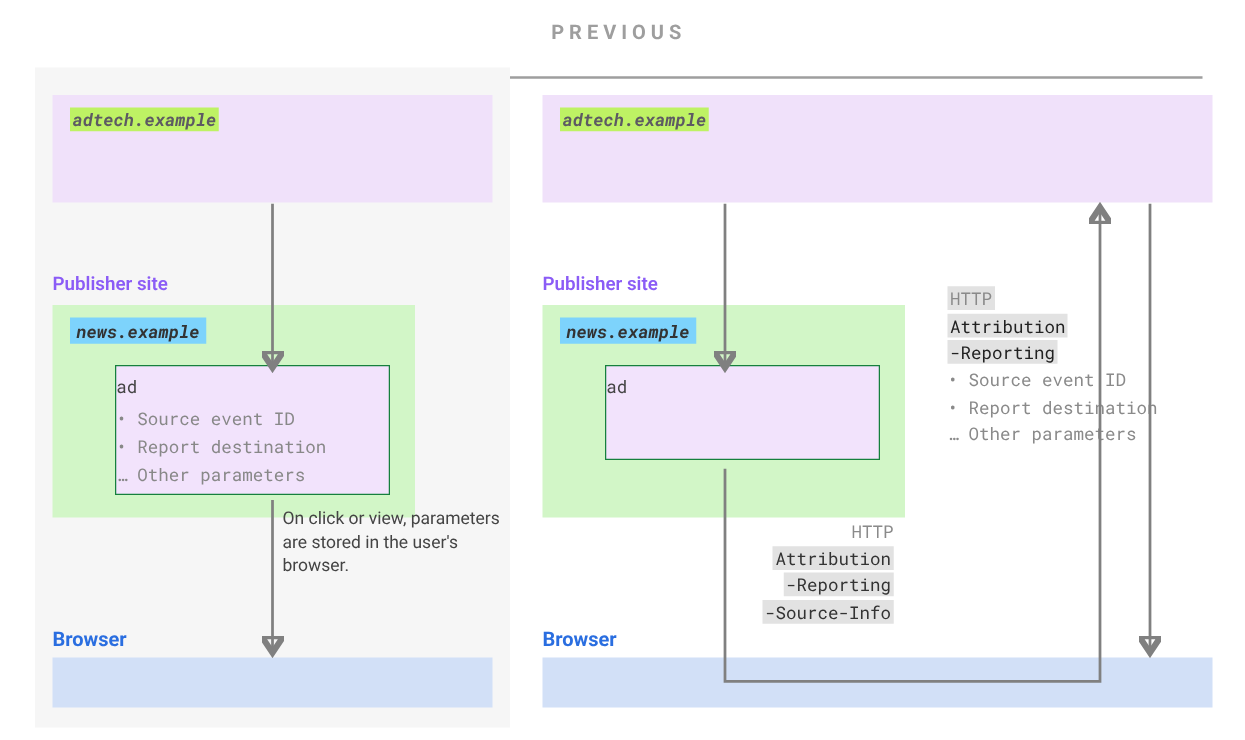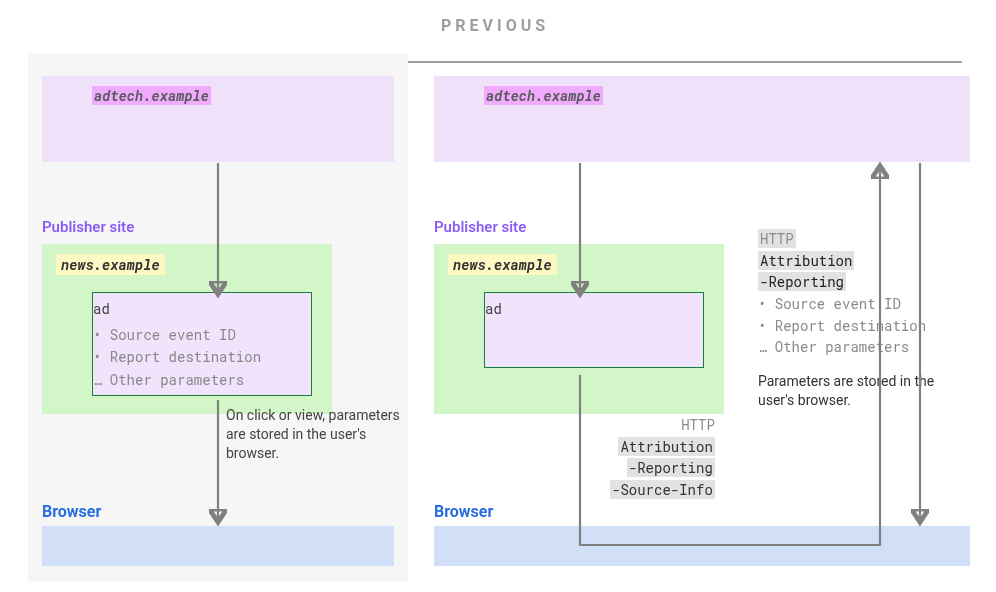--- a/index.html
+++ b/index.html
@@ -47,43 +47,42 @@
     background: #f0e1fa;
   }
   .panel.prev .adtech { right: 14px; }
   .panel.curr .adtech { right: -170px; } 
   .adtech .label {
     position: absolute; left: 14px; top: 10px;
     font-weight: 700; font-size: 14px;
     color: #5d5a63;
   }
   .adtech .hl {
-    background: #f0abfc;
+    background: #bef264;
     padding: 0 2px;
-    margin-left: 36px;
   }
 
   
   .pub-title {
     position: absolute;
     left: 14px; top: 164px;
     color: #8b5cf6;
     font-size: 15px;
     font-weight: 600;
   }
   .publisher {
     position: absolute;
     left: 14px; top: 190px;
     width: 290px; height: 170px;
     background: #d2f6c7;
   }
   .publisher .news {
     position: absolute;
     left: 14px; top: 10px;
-    background: #fef9c3;
+    background: #7dd3fc;
     padding: 1px 5px;
     font-weight: 700;
     font-style: italic;
     font-size: 14px;
     color: #333;
   }
   .adbox {
     position: absolute;
     left: 50px; top: 48px;
     width: 220px;
@@ -224,21 +223,20 @@
 
 <div class="info-col mono">
   <div class="hdr"><span>HTTP</span></div>
   <div class="plain"><span>Attribution</span></div>
   <div class="plain"><span>-Reporting</span></div>
   <div class="sub">
     <div class="bul">Source event ID</div>
     <div class="bul">Report destination</div>
     <div class="ell">Other parameters</div>
   </div>
-  <div class="note" style="font-family:-apple-system, BlinkMacSystemFont, 'Segoe UI', Roboto, sans-serif;">Parameters are stored in the user's browser.</div>
 </div>
 
 <svg class="arrows">
   <defs>
     <marker id="ah" markerWidth="8" markerHeight="8" refX="5" refY="4" orient="auto">
       <path d="M0,0 L6,4 L0,8 Z" fill="#808080"></path>
     </marker>
   </defs>
 
   <line x1="218" y1="163" x2="218" y2="292" marker-end="url(#ah)"></line>

